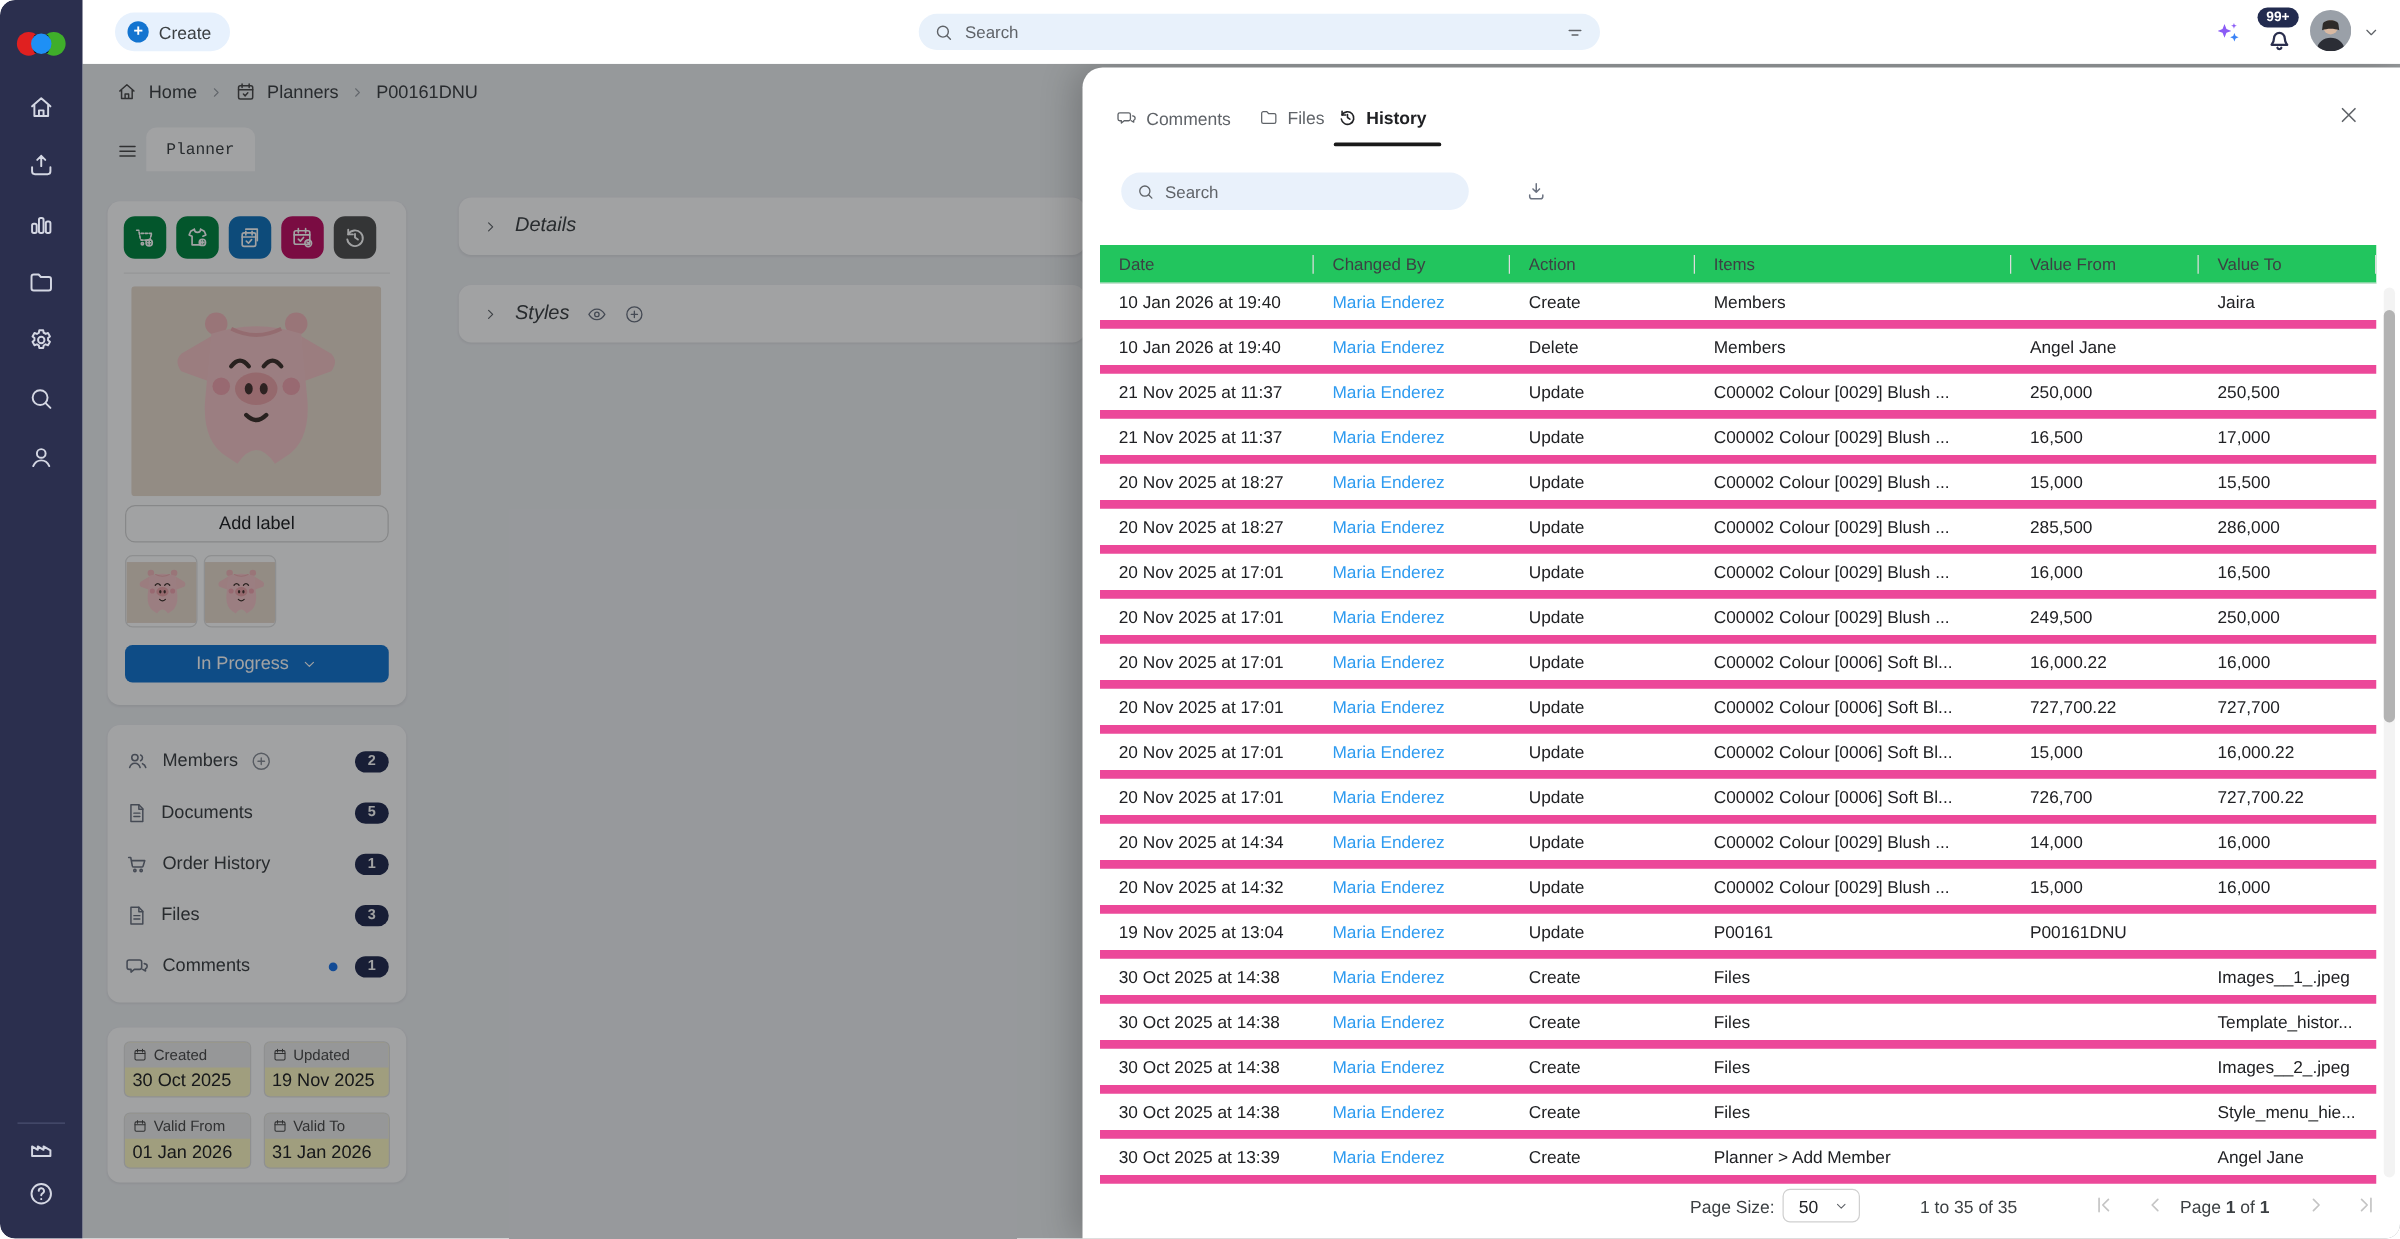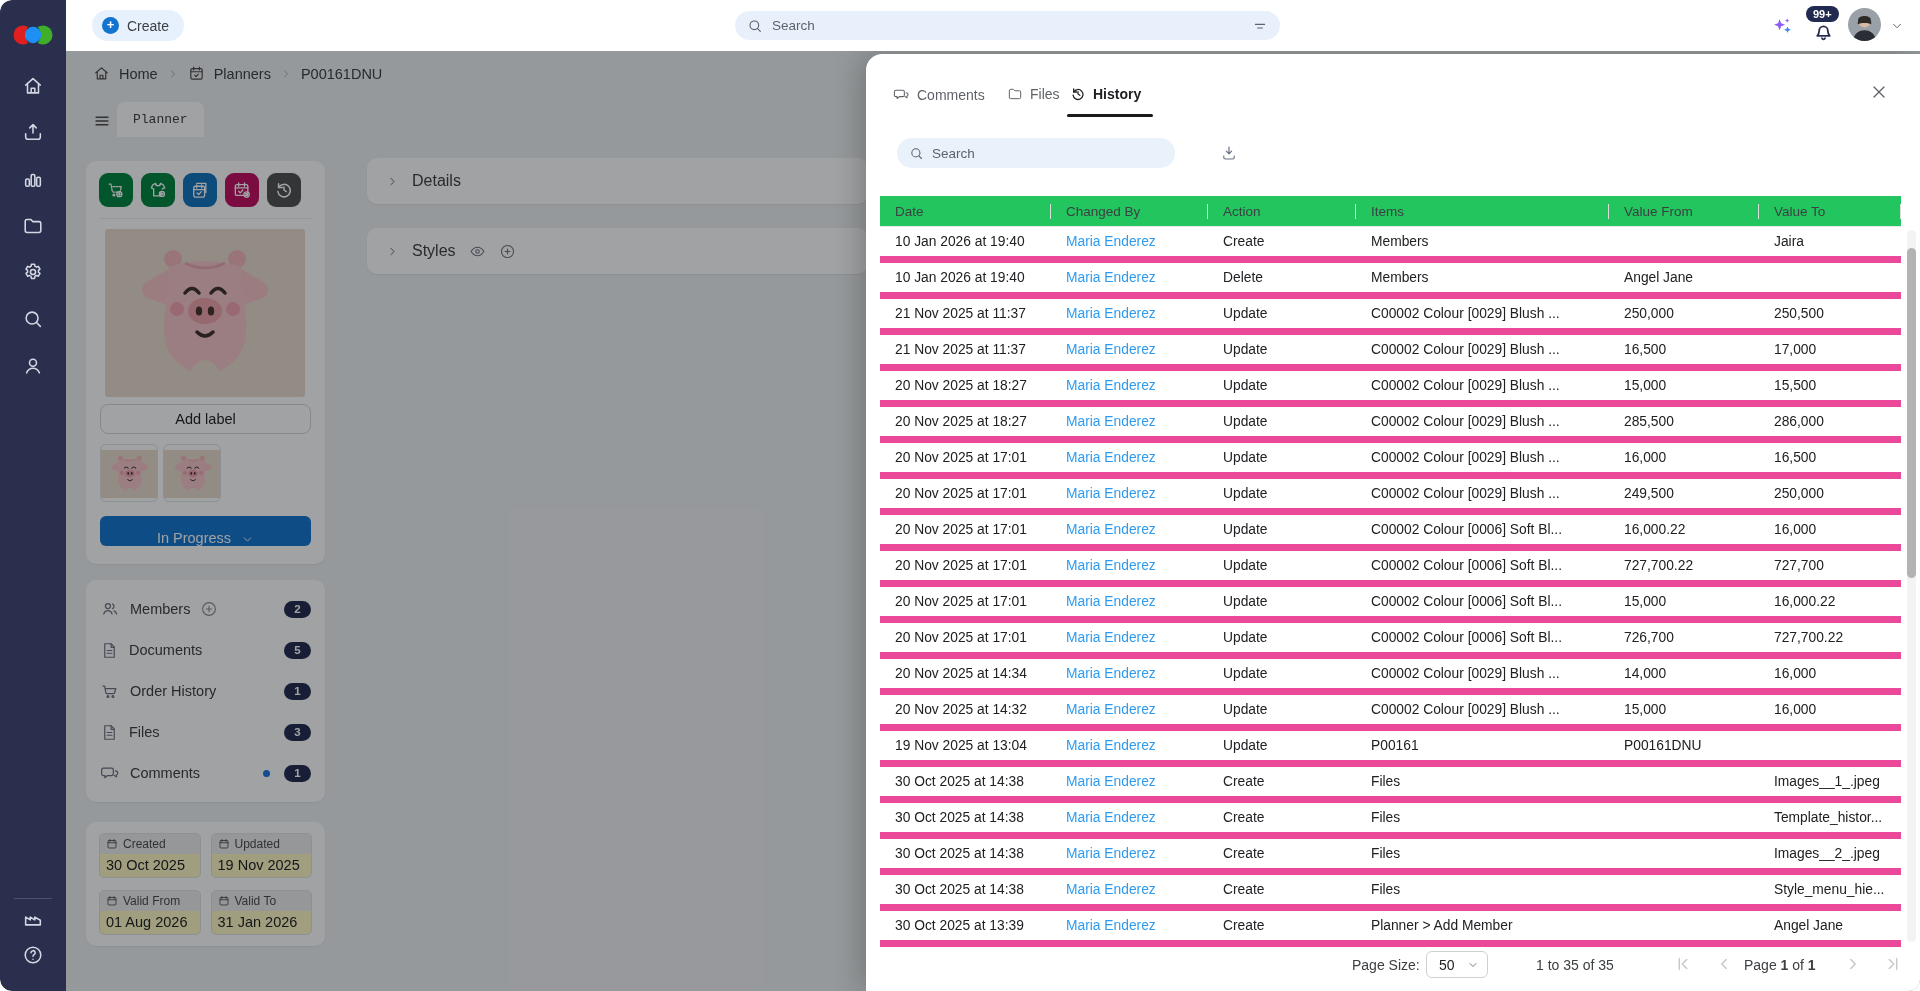--- a/index.html
+++ b/index.html
@@ -42,39 +42,39 @@
   .card-product { left:20px; top:110px; width:239px; height:403px; }
   .pc-actions { position:absolute; left:13px; top:12px; display:flex; gap:8px; }
   .act-btn { width:34px; height:34px; border-radius:9px; display:flex; align-items:center; justify-content:center; color:#fff; cursor:pointer; }
   .act-green { background:var(--icon-green); } .act-blue { background:var(--icon-blue); }
   .act-magenta { background:var(--icon-magenta); } .act-dgray { background:var(--icon-gray); }
   .pc-div { position:absolute; left:13px; right:13px; top:57px; height:1px; background:#ececec; }
   .product-img { position:absolute; left:19px; top:68px; width:200px; height:168px; border-radius:3px; }
   .add-label-btn { position:absolute; left:14px; top:243px; width:211px; height:30px; background:#fff; border:1px solid #d5d5d5; border-radius:8px; font-size:14.5px; color:#202124; display:flex; align-items:center; justify-content:center; cursor:pointer; }
   .thumb { position:absolute; top:283px; width:58px; height:58px; border:1px solid #e0e0e0; border-radius:6px; overflow:hidden; cursor:pointer; }
   .thumb svg { width:58px; height:58px; }
-  .status-btn { position:absolute; left:14px; top:355px; width:211px; height:30px; background:var(--accent-blue); border-radius:6px; color:#fff; font-size:14.5px; display:flex; align-items:flex-end; justify-content:center; gap:10px; cursor:pointer; }
+  .status-btn { position:absolute; left:14px; top:355px; width:211px; height:30px; background:var(--accent-blue); border-radius:6px; color:#fff; font-size:14.5px; display:flex; align-items:center; justify-content:center; gap:10px; cursor:pointer; }
 
   .card-nav { left:20px; top:529px; width:239px; height:222px; padding:12px 14px; display:flex; flex-direction:column; justify-content:space-between; }
   .nav-row { display:flex; align-items:center; gap:10px; height:34px; cursor:pointer; }
   .nav-row .nicon { color:#6b7280; }
   .nav-label { font-size:14.5px; color:#3c4043; }
   .nav-spacer { flex:1; }
   .count-badge { min-width:27px; height:17px; background:var(--badge-navy); border-radius:9px; color:#fff; font-size:11.5px; font-weight:bold; display:flex; align-items:center; justify-content:center; padding:0 6px; }
   .blue-dot { width:7px; height:7px; border-radius:50%; background:#1a73e8; margin-right:4px; }
   .plus-circ { color:#8a8f98; }
 
   .card-dates { left:20px; top:771px; width:239px; height:124px; padding:11px 13px; display:grid; grid-template-columns:1fr 1fr; gap:12px 10px; }
   .date-box { border:1px solid #e3e3e3; border-radius:5px; overflow:hidden; background:#fef9c3; }
   .date-box .dlab { display:flex; align-items:center; gap:5px; background:#ededed; height:20px; padding:0 6px; font-size:12px; color:#4a4a4a; }
   .date-box .dval { font-size:14.5px; color:#202124; padding:3px 6px; }
 
   .sections { position:absolute; left:301px; top:107px; width:501px; }
   .section-card { position:relative; height:46px; margin-bottom:24px; background:#fff; border-radius:10px; display:flex; align-items:center; gap:13px; padding:0 19px; box-shadow:0 1px 2px rgba(0,0,0,.06); cursor:pointer; }
-  .section-label { font-size:16px; color:#3c4043; }
+  .section-label { font-size:16px; color:#3c4043;font-style:italic; }
   .sec-icon { color:#6b7280; cursor:pointer; }
 
   
   .backdrop { position:absolute; left:66px; top:51px; width:1854px; height:940px; background:rgba(8,10,14,.38); z-index:5; }
   .drawer { position:absolute; left:866px; top:54px; width:1054px; height:937px; background:#fff; border-radius:16px 0 0 0; z-index:10; box-shadow:-6px 0 28px rgba(0,0,0,.22); }
   .drawer-close { position:absolute; left:1003px; top:28px; color:#5f6368; cursor:pointer; }
   .d-tab { position:absolute; top:32px; display:flex; align-items:center; gap:7px; font-size:14px; color:#5f6368; cursor:pointer; }
   .d-tab.active { color:#202124; font-weight:bold; }
   .tab-underline { position:absolute; left:201px; top:60px; width:86px; height:3px; background:var(--tab-underline); border-radius:2px; }
   .d-search { position:absolute; left:31px; top:84px; width:278px; height:30px; background:#e9f1fb; border-radius:15px; display:flex; align-items:center; gap:8px; padding:0 12px; }
@@ -428,21 +428,21 @@
         <div class="dval">19 Nov 2025</div>
       </div>
       <div class="date-box">
         <div class="dlab">
             <svg width="12" height="12" viewBox="0 0 24 24" class="stroke">
               <rect x="4" y="5" width="16" height="15" rx="2"></rect>
               <path d="M8 3v4M16 3v4M4 9.5h16"></path>
             </svg>
             <span>Valid From</span>
           </div>
-        <div class="dval">01 Aug 2026</div>
+        <div class="dval">01 Jan 2026</div>
       </div>
       <div class="date-box">
         <div class="dlab">
             <svg width="12" height="12" viewBox="0 0 24 24" class="stroke">
               <rect x="4" y="5" width="16" height="15" rx="2"></rect>
               <path d="M8 3v4M16 3v4M4 9.5h16"></path>
             </svg>
             <span>Valid To</span>
           </div>
         <div class="dval">31 Jan 2026</div>

